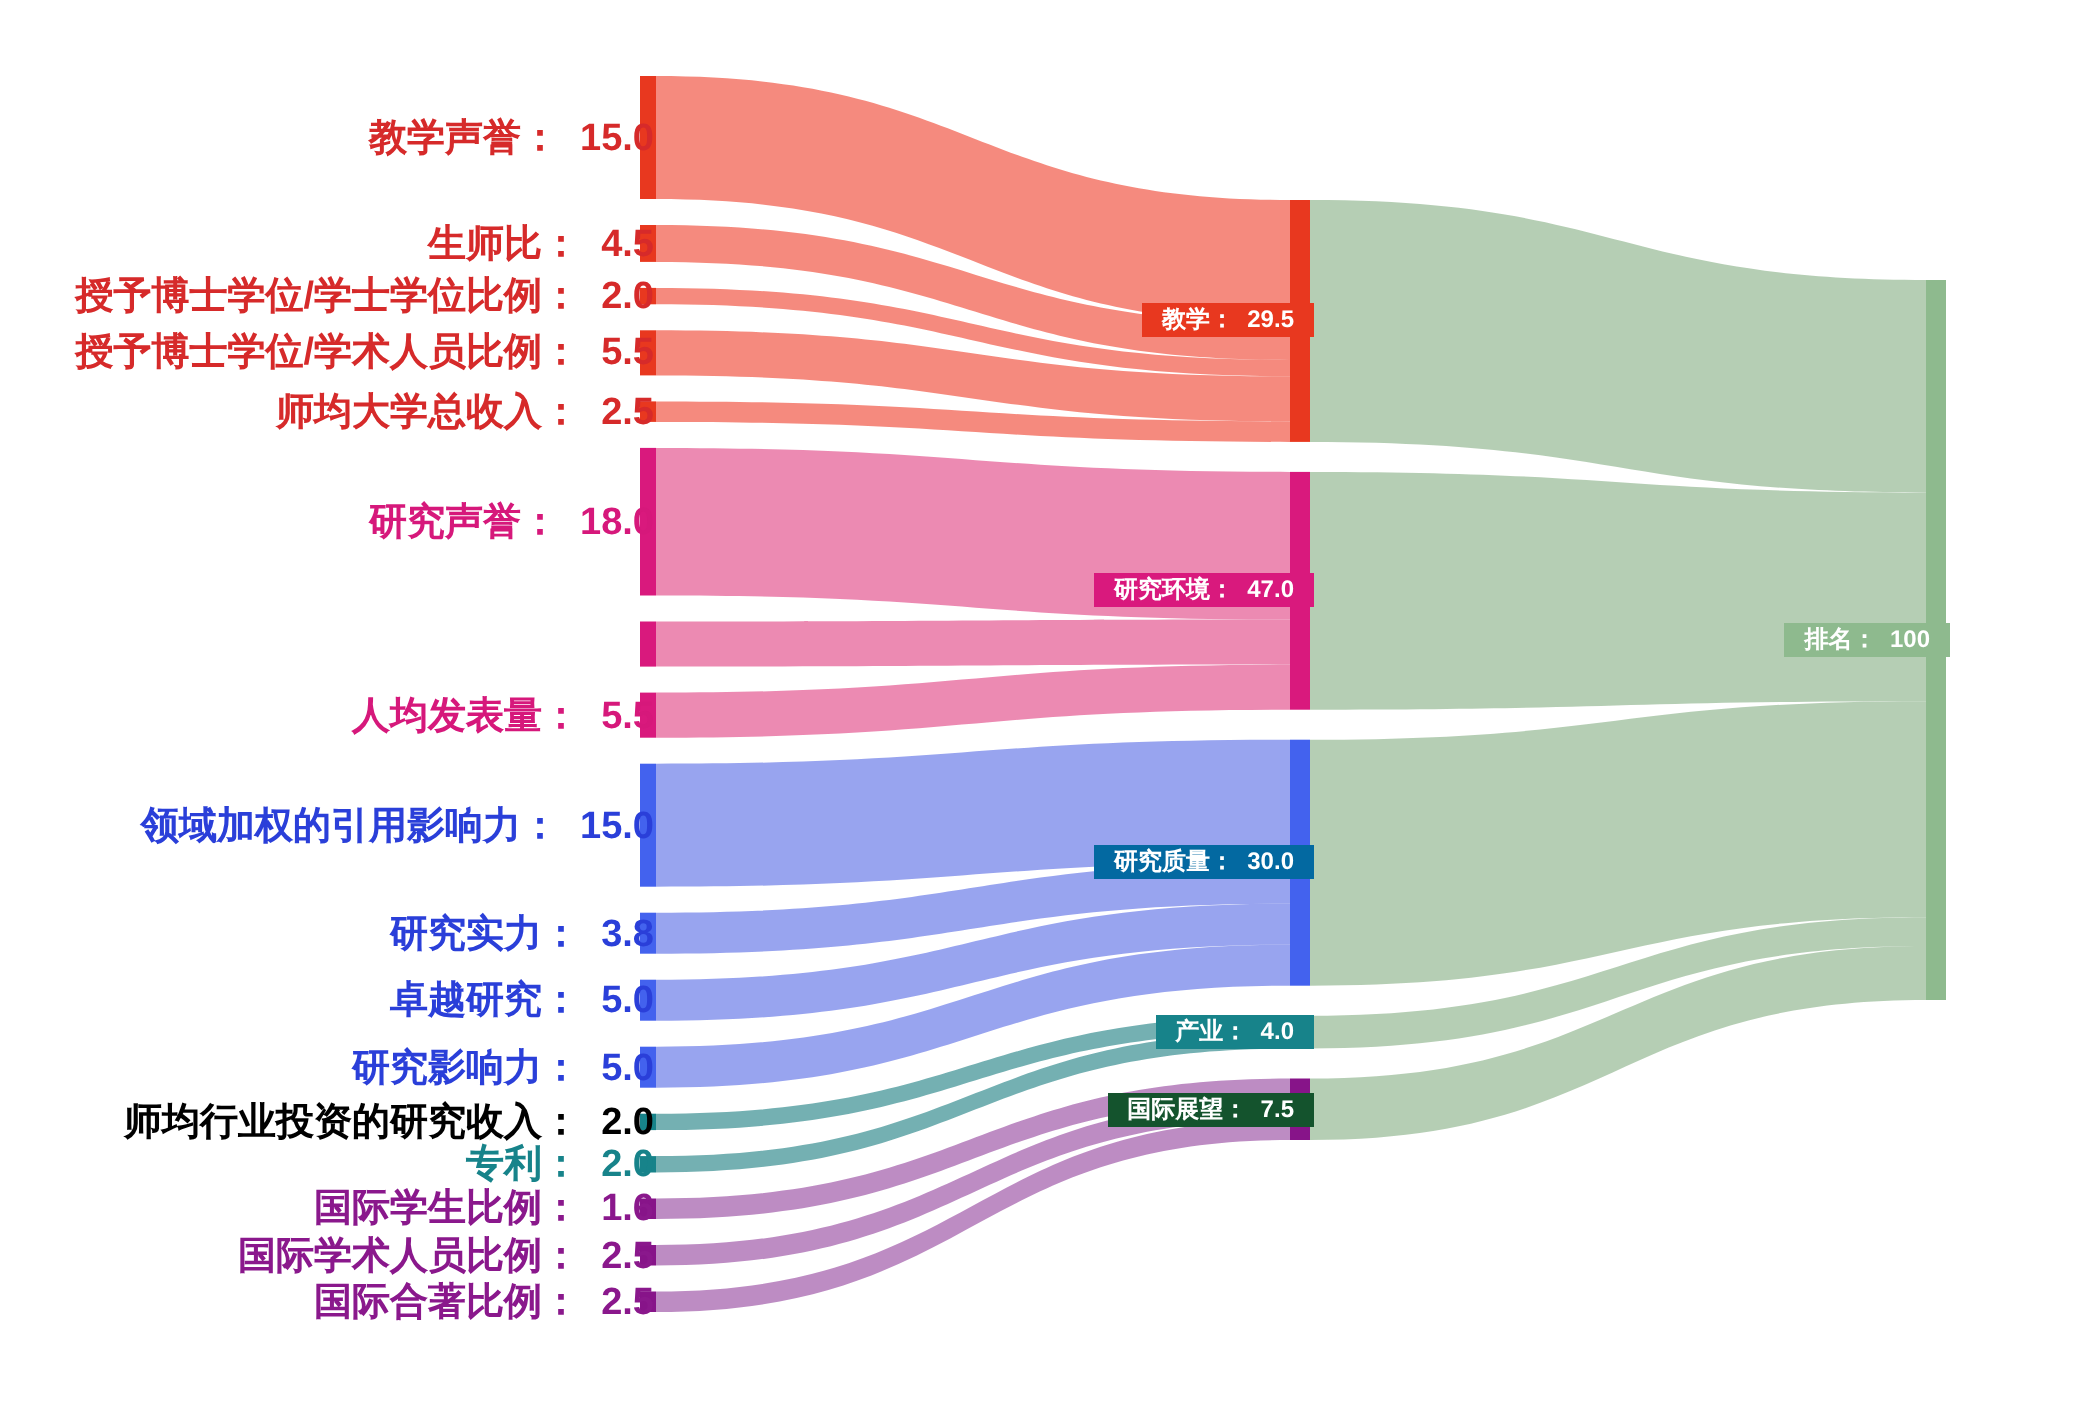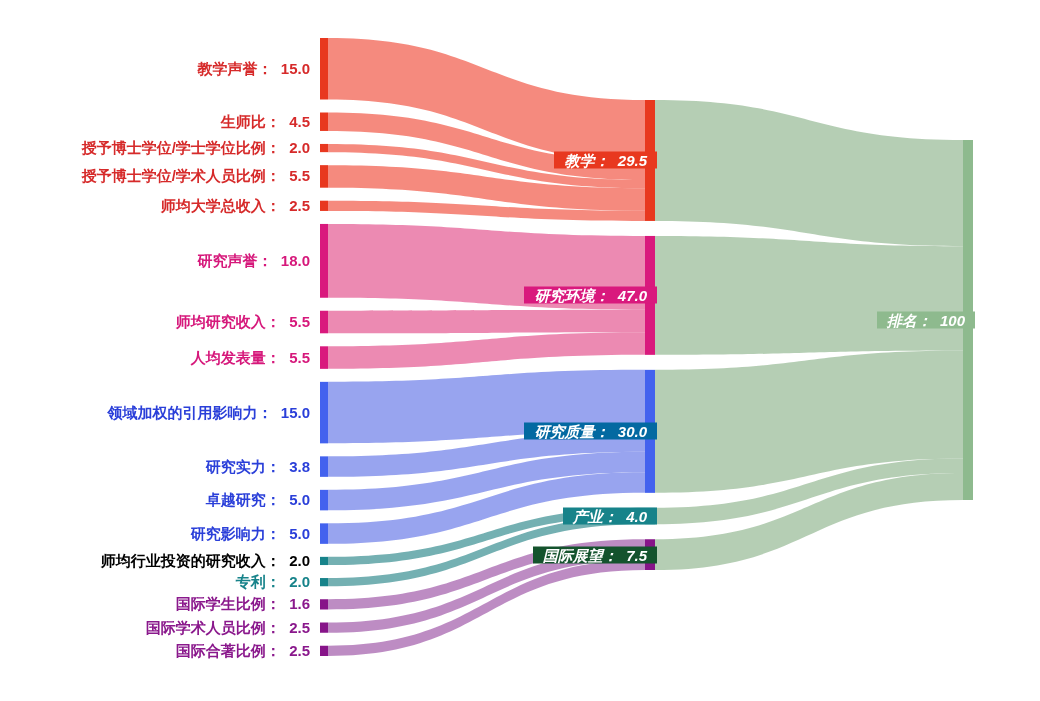--- a/index.html
+++ b/index.html
@@ -19,34 +19,34 @@
     position: absolute;
     left: 0;
     top: 0;
   }
   #labels { position: absolute; left: 0; top: 0; width: 100%; height: 100%; pointer-events: none; }
   .src-label {
     position: absolute;
     left: 0;
     transform: translateY(-50%);
     text-align: right;
-    font-size: 15px;
+    font-size: 19px;
     font-weight: bold;
     white-space: pre;
+    padding-left: 17px;
   }
   .cat-label {
     position: absolute;
     transform: translateY(-50%);
-    font-size: 15px;
+    font-size: 12px;
     font-weight: bold;
     color: #ffffff;
     padding: 0 10px;
     white-space: pre;
     line-height: 17px;
-    font-style: italic;
   }
 </style>
 </head>
 <body>
 
 <div id="canvas">
   <svg id="sankey-svg" width="1040" height="701">
       <path d="M 328 38 C 486.5 38, 486.5 100, 645 100 L 645 161.5 C 486.5 161.5, 486.5 99.5, 328 99.5 Z" fill="#f26353" fill-opacity="0.75"></path>
       <path d="M 328 112.5 C 486.5 112.5, 486.5 161.5, 645 161.5 L 645 179.95 C 486.5 179.95, 486.5 130.95, 328 130.95 Z" fill="#f26353" fill-opacity="0.75"></path>
       <path d="M 328 143.95 C 486.5 143.95, 486.5 179.95, 645 179.95 L 645 188.14999999999998 C 486.5 188.14999999999998, 486.5 152.14999999999998, 328 152.14999999999998 Z" fill="#f26353" fill-opacity="0.75"></path>
@@ -93,21 +93,20 @@
       <rect x="645" y="539.25" width="10" height="30.75" fill="#871489"></rect>
       <rect x="963" y="140" width="10" height="360" fill="#8eba8e"></rect>
     </svg>
   <div id="labels">
       <div class="src-label" style="top: 68.75px; width: 310px; color: rgb(214, 42, 42);">教学声誉：  15.0</div>
       <div class="src-label" style="top: 121.725px; width: 310px; color: rgb(214, 42, 42);">生师比：  4.5</div>
       <div class="src-label" style="top: 148.05px; width: 310px; color: rgb(214, 42, 42);">授予博士学位/学士学位比例：  2.0</div>
       <div class="src-label" style="top: 176.425px; width: 310px; color: rgb(214, 42, 42);">授予博士学位/学术人员比例：  5.5</div>
       <div class="src-label" style="top: 205.825px; width: 310px; color: rgb(214, 42, 42);">师均大学总收入：  2.5</div>
       <div class="src-label" style="top: 260.85px; width: 310px; color: rgb(214, 24, 123);">研究声誉：  18.0</div>
-      <div class="src-label" style="top: 322.025px; width: 310px; color: rgb(214, 24, 123);">师均研究收入：  5.5</div>
       <div class="src-label" style="top: 357.575px; width: 310px; color: rgb(214, 24, 123);">人均发表量：  5.5</div>
       <div class="src-label" style="top: 412.6px; width: 310px; color: rgb(42, 63, 217);">领域加权的引用影响力：  15.0</div>
       <div class="src-label" style="top: 466.6px; width: 310px; color: rgb(42, 63, 217);">研究实力：  3.8</div>
       <div class="src-label" style="top: 500.1px; width: 310px; color: rgb(42, 63, 217);">卓越研究：  5.0</div>
       <div class="src-label" style="top: 533.6px; width: 310px; color: rgb(42, 63, 217);">研究影响力：  5.0</div>
       <div class="src-label" style="top: 560.95px; width: 310px; color: #000000;">师均行业投资的研究收入：  2.0</div>
       <div class="src-label" style="top: 582.15px; width: 310px; color: rgb(23, 131, 138);">专利：  2.0</div>
       <div class="src-label" style="top: 604.375px; width: 310px; color: rgb(138, 24, 140);">国际学生比例：  1.6</div>
       <div class="src-label" style="top: 627.625px; width: 310px; color: rgb(138, 24, 140);">国际学术人员比例：  2.5</div>
       <div class="src-label" style="top: 650.875px; width: 310px; color: rgb(138, 24, 140);">国际合著比例：  2.5</div>

